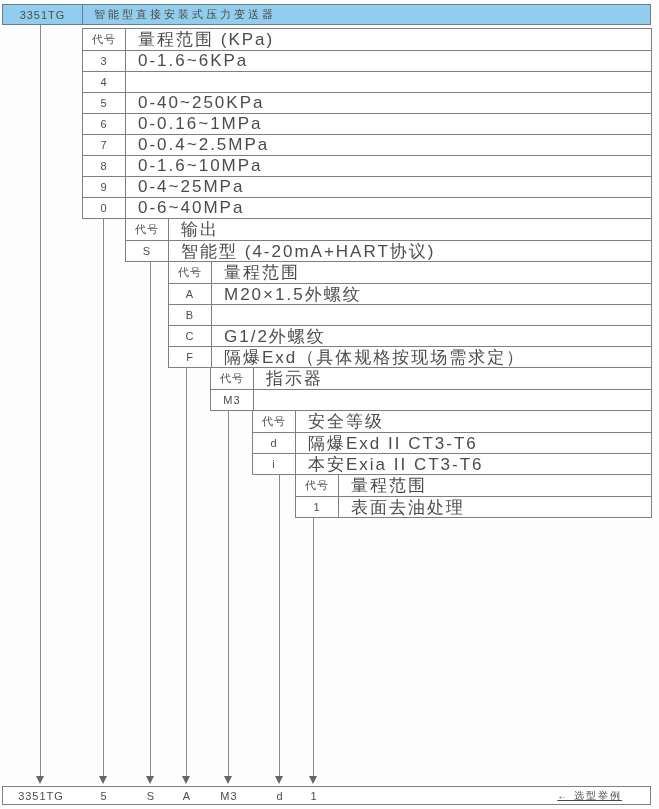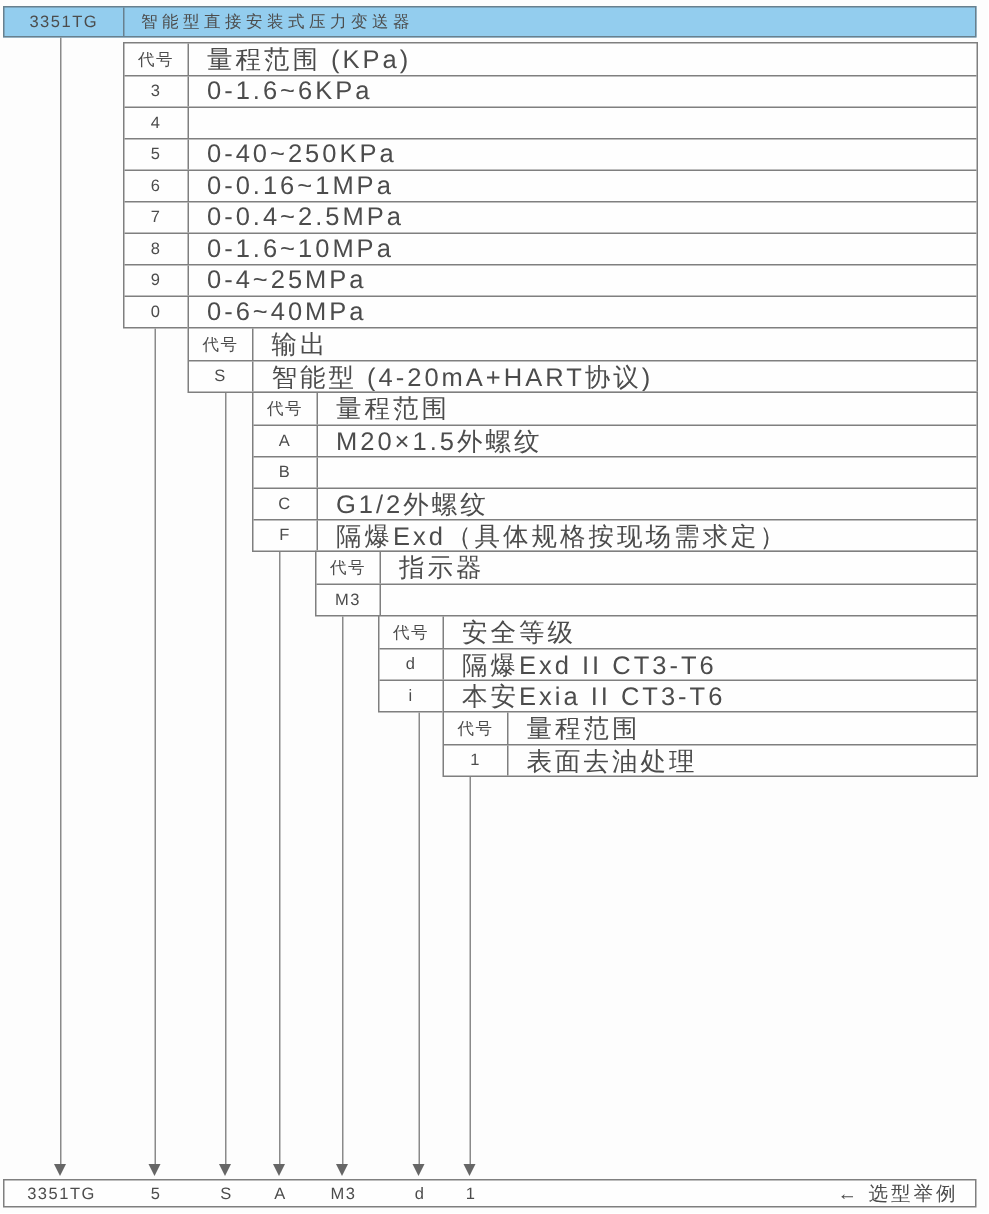--- a/index.html
+++ b/index.html
@@ -50,22 +50,22 @@
   
   .ex-bar {
     position:absolute; left:2px; top:786px; width:649px; height:19px;
     border:1px solid #7f7f7f; background:#fefefe; box-sizing:border-box;
   }
   .ex-val {
     position:absolute; top:50%; transform:translate(-50%,-50%);
     font-size:11px; letter-spacing:1px; white-space:nowrap;
   }
   .ex-note {
-    position:absolute; right:11px; top:50%; transform:translateY(-50%);
-    font-size:13px; letter-spacing:2px; white-space:nowrap;
+    position:absolute; right:28px; top:50%; transform:translateY(-50%);
+    font-size:10px; letter-spacing:2px; white-space:nowrap;text-decoration:underline;
   }
 </style>
 </head>
 <body>
 
 <div class="page">
 
   <div class="hdr-bar">
     <div class="hdr-model">3351TG</div>
     <div class="hdr-title">智能型直接安装式压力变送器</div>

